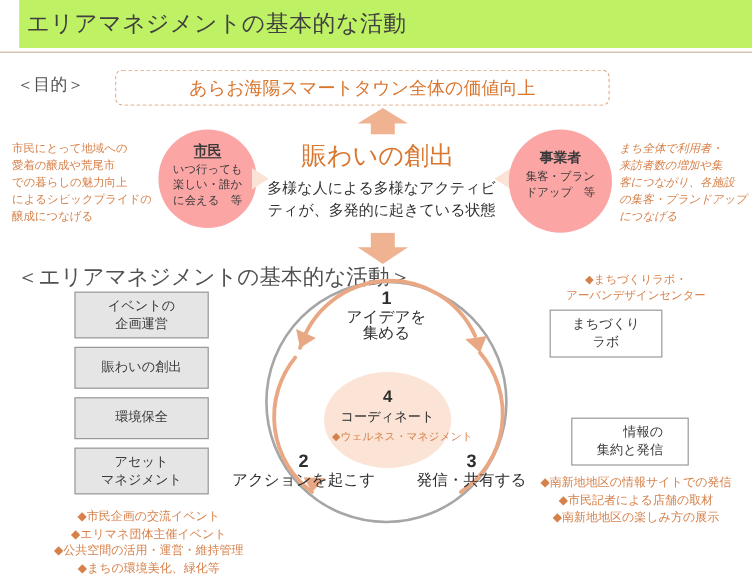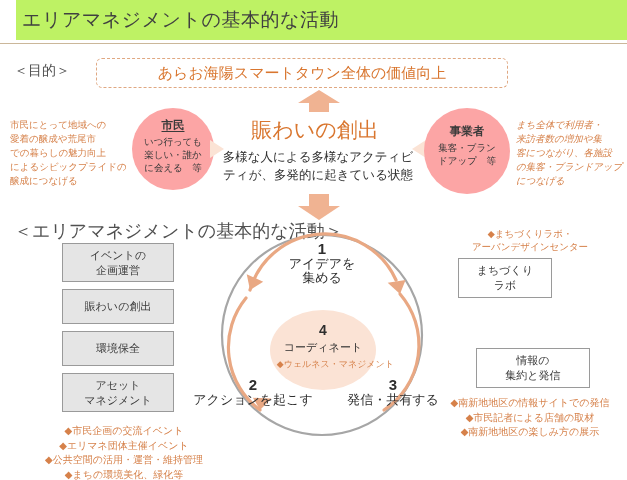--- a/index.html
+++ b/index.html
@@ -128,21 +128,21 @@
     color: #d6814a; text-align: center; white-space: nowrap;
   }
   .rnote.r0 { left: 432px; top: 227px; width: 196px; }
 
   .rbox {
     position: absolute; border: 1px solid #9a9a9a; background: #fff;
     display: flex; align-items: center; justify-content: center; text-align: center;
     font-size: 11px; line-height: 15px; color: #3a3a3a;
   }
   .rbox.rb0 { left: 458px; top: 258px; width: 94px; height: 40px; }
-  .rbox.rb1 { left: 476px; top: 348px; width: 114px; height: 40px; }
+  .rbox.rb1 { left: 476px; top: 348px; width: 98px; height: 40px; text-align: right; }
 
   
   .cycle { position: absolute; left: 188px; top: 228px; width: 268px; height: 215px; }
   .cyc-label {
     position: absolute; text-align: center; color: #2e2e2e; white-space: nowrap;
   }
   .cyc-num { font-size: 15px; font-weight: bold; }
   .cyc-txt { font-size: 13px; line-height: 14px; }
 
   .n1 { left: 68px; top: 12px; width: 132px; }

